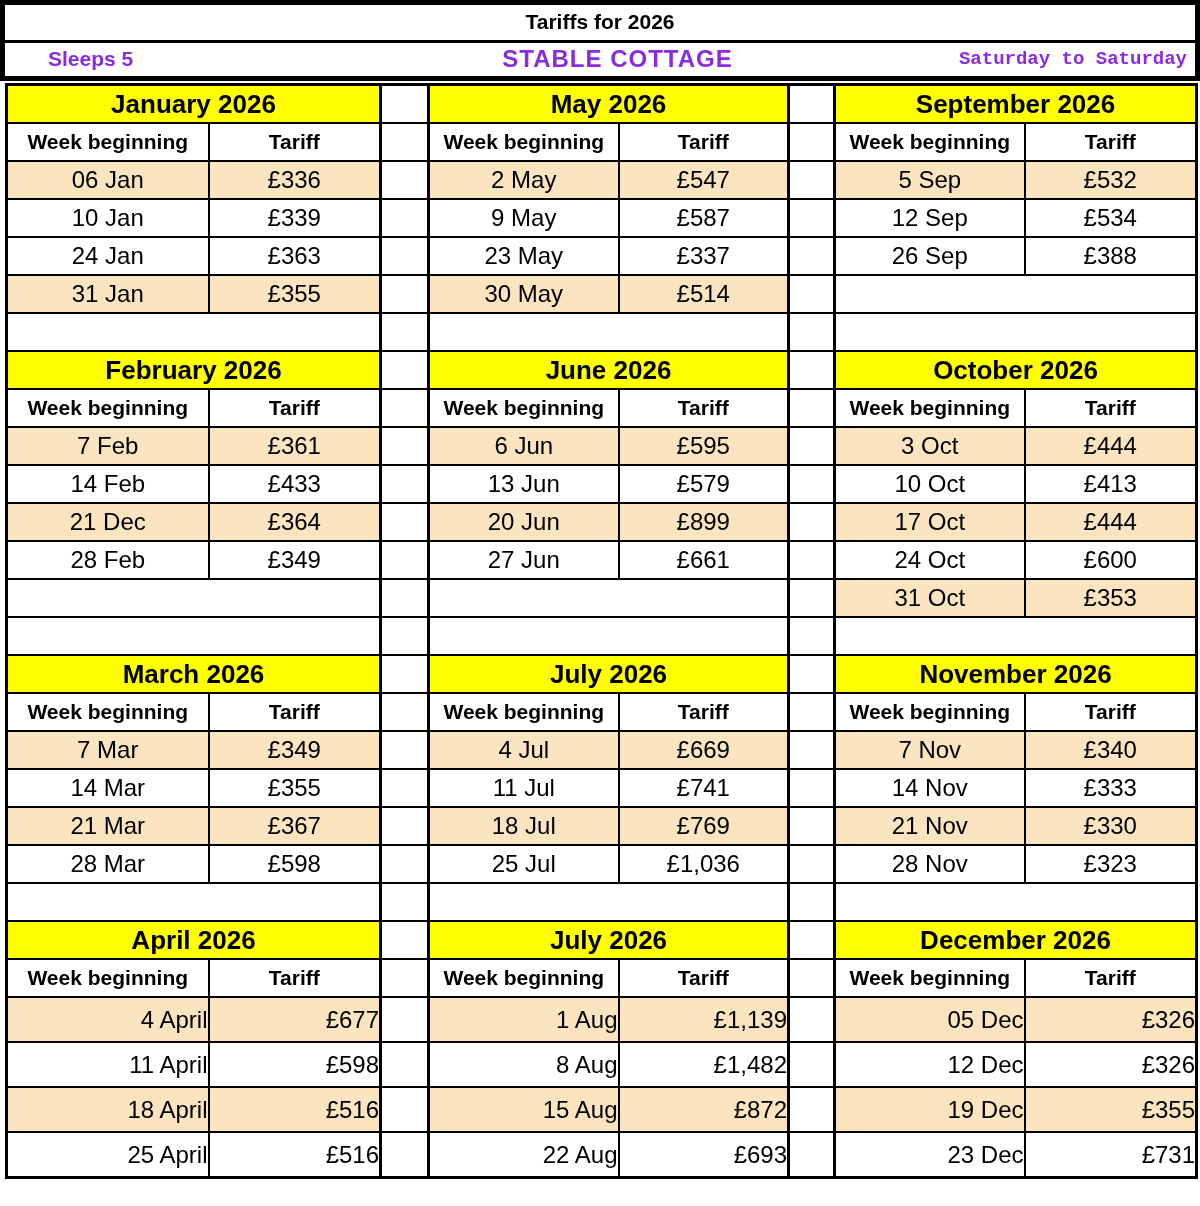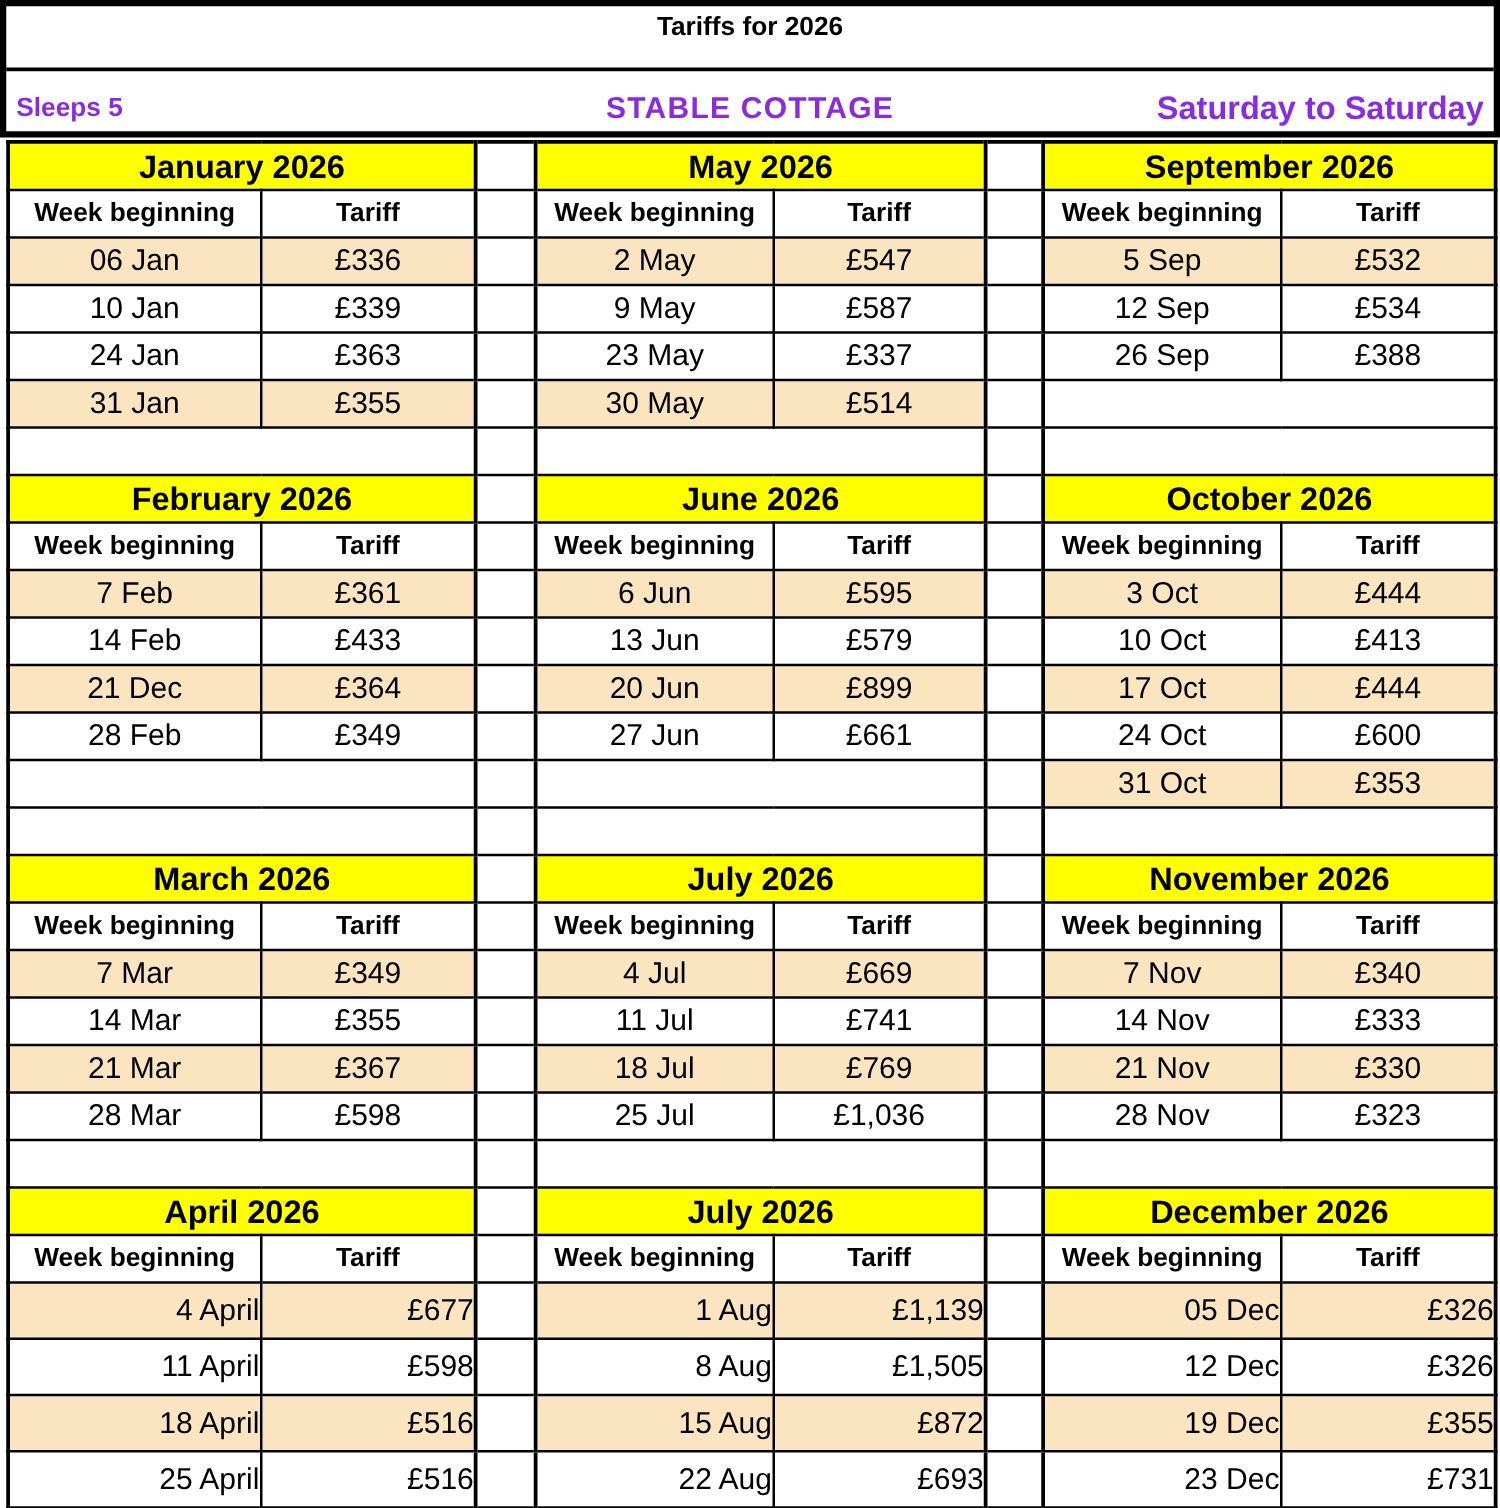--- a/index.html
+++ b/index.html
@@ -1,24 +1,24 @@
 <!DOCTYPE html>
 <html><head>
 <meta charset="utf-8">
 <style>
   html,body{margin:0;padding:0;background:#fff;}
   body{width:1200px;font-family:"Liberation Sans",sans-serif;color:#000;}
 
   
   .topbox{border:5px solid #000;background:#fff;}
-  .title-row{border-bottom:3px solid #000;text-align:center;font-weight:bold;font-size:21px;padding:5px 0 20px;}
-  .sub-row{display:grid;grid-template-columns:1fr auto 1fr;align-items:center;padding:14px 8px 3px;}
+  .title-row{border-bottom:3px solid #000;text-align:center;font-weight:bold;font-size:21px;padding:5px 0 6px;}
+  .sub-row{display:grid;grid-template-columns:1fr auto 1fr;align-items:center;padding:2px 8px 3px;margin-left:35px;}
   .sub-left{justify-self:start;font-weight:bold;font-size:21px;}
   .sub-center{justify-self:center;font-weight:bold;font-size:24px;letter-spacing:1px;}
-  .sub-right{justify-self:end;font-weight:bold;font-size:26px;}
+  .sub-right{justify-self:end;font-weight:bold;font-size:19px;font-family:Liberation Mono, monospace;}
   .purple{color:#8A2BE2;}
 
   
   .gridwrap{padding:2px 5px 3px;}
   table{border-collapse:collapse;table-layout:fixed;width:1190px;border:3px solid #000;}
   td,th{border:2px solid #000;height:36px;text-align:center;vertical-align:middle;padding:0;overflow:hidden;white-space:nowrap;}
   tr.month-row th{height:32px;}
   th.month{background:#FFFF00;font-size:26px;font-weight:bold;}
   th.colhead{background:#fff;font-size:21px;font-weight:bold;}
   td.data{font-size:24px;font-weight:400;background:#fff;}
@@ -276,21 +276,21 @@
           <td class="data cream">£1,139</td>
           <td class="spacer"></td>
           <td class="data cream">05 Dec</td>
           <td class="data cream">£326</td>
         </tr>
         <tr class="tall">
           <td class="data">11 April</td>
           <td class="data">£598</td>
           <td class="spacer"></td>
           <td class="data">8 Aug</td>
-          <td class="data">£1,505</td>
+          <td class="data">£1,482</td>
           <td class="spacer"></td>
           <td class="data">12 Dec</td>
           <td class="data">£326</td>
         </tr>
         <tr class="tall">
           <td class="data cream">18 April</td>
           <td class="data cream">£516</td>
           <td class="spacer"></td>
           <td class="data cream">15 Aug</td>
           <td class="data cream">£872</td>

